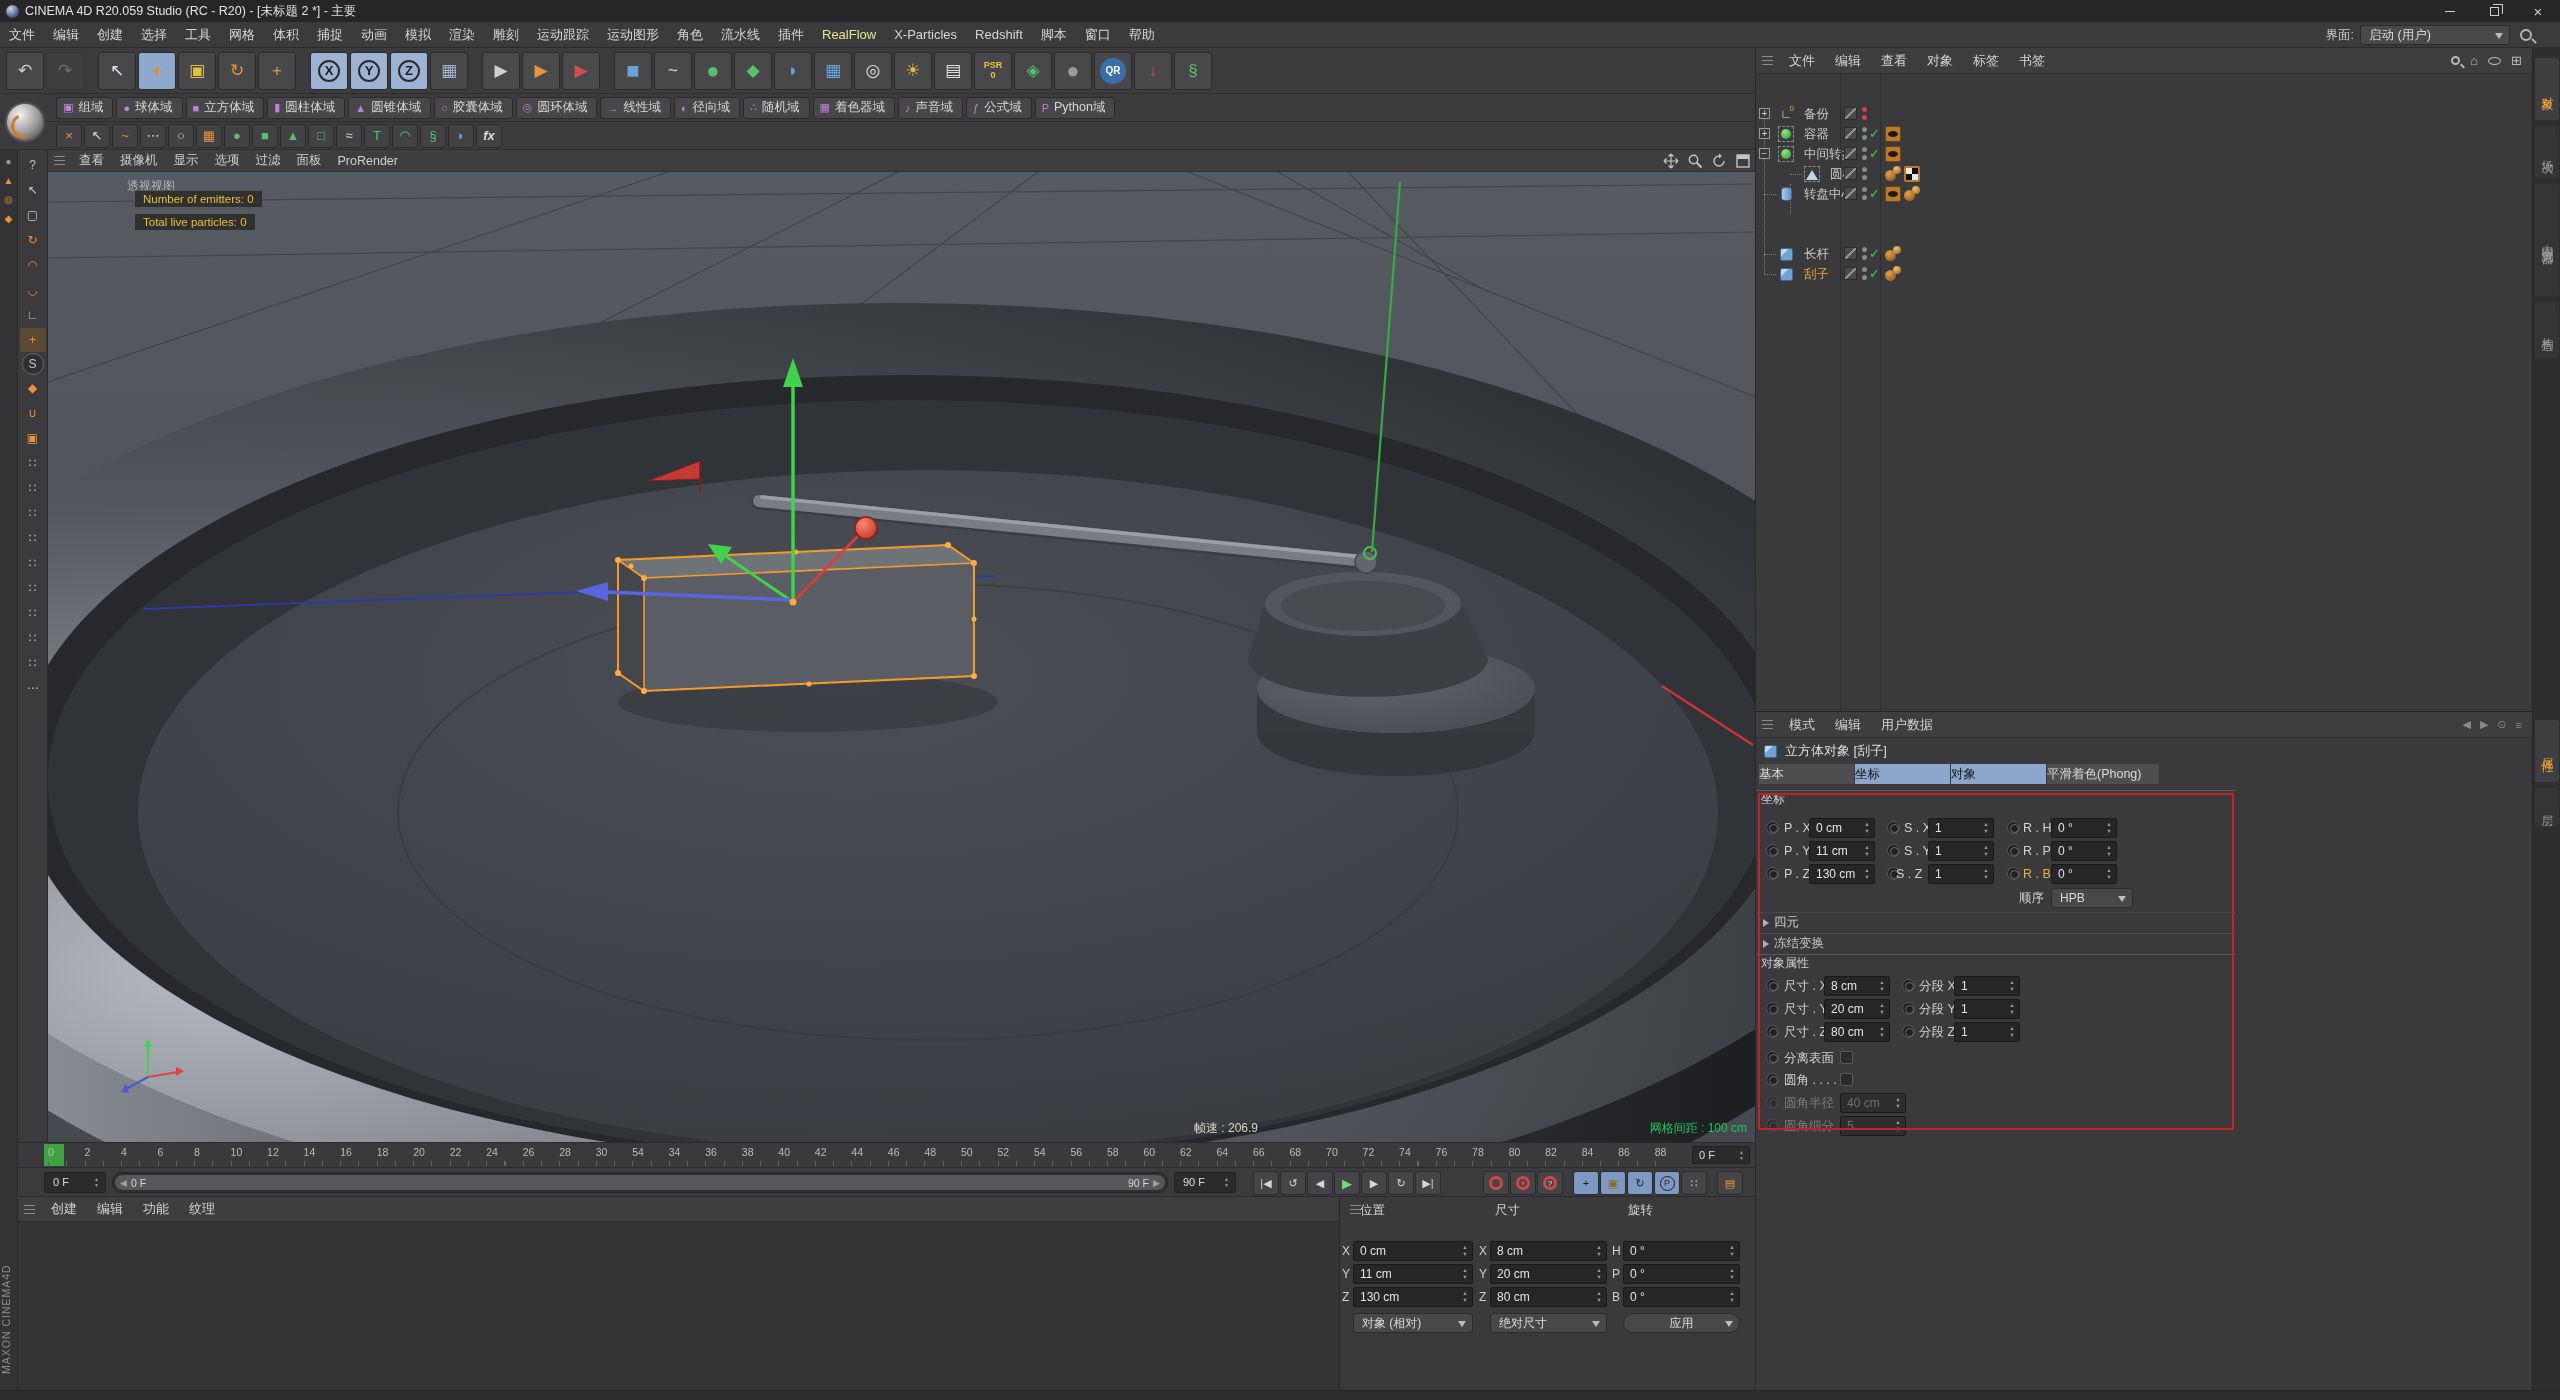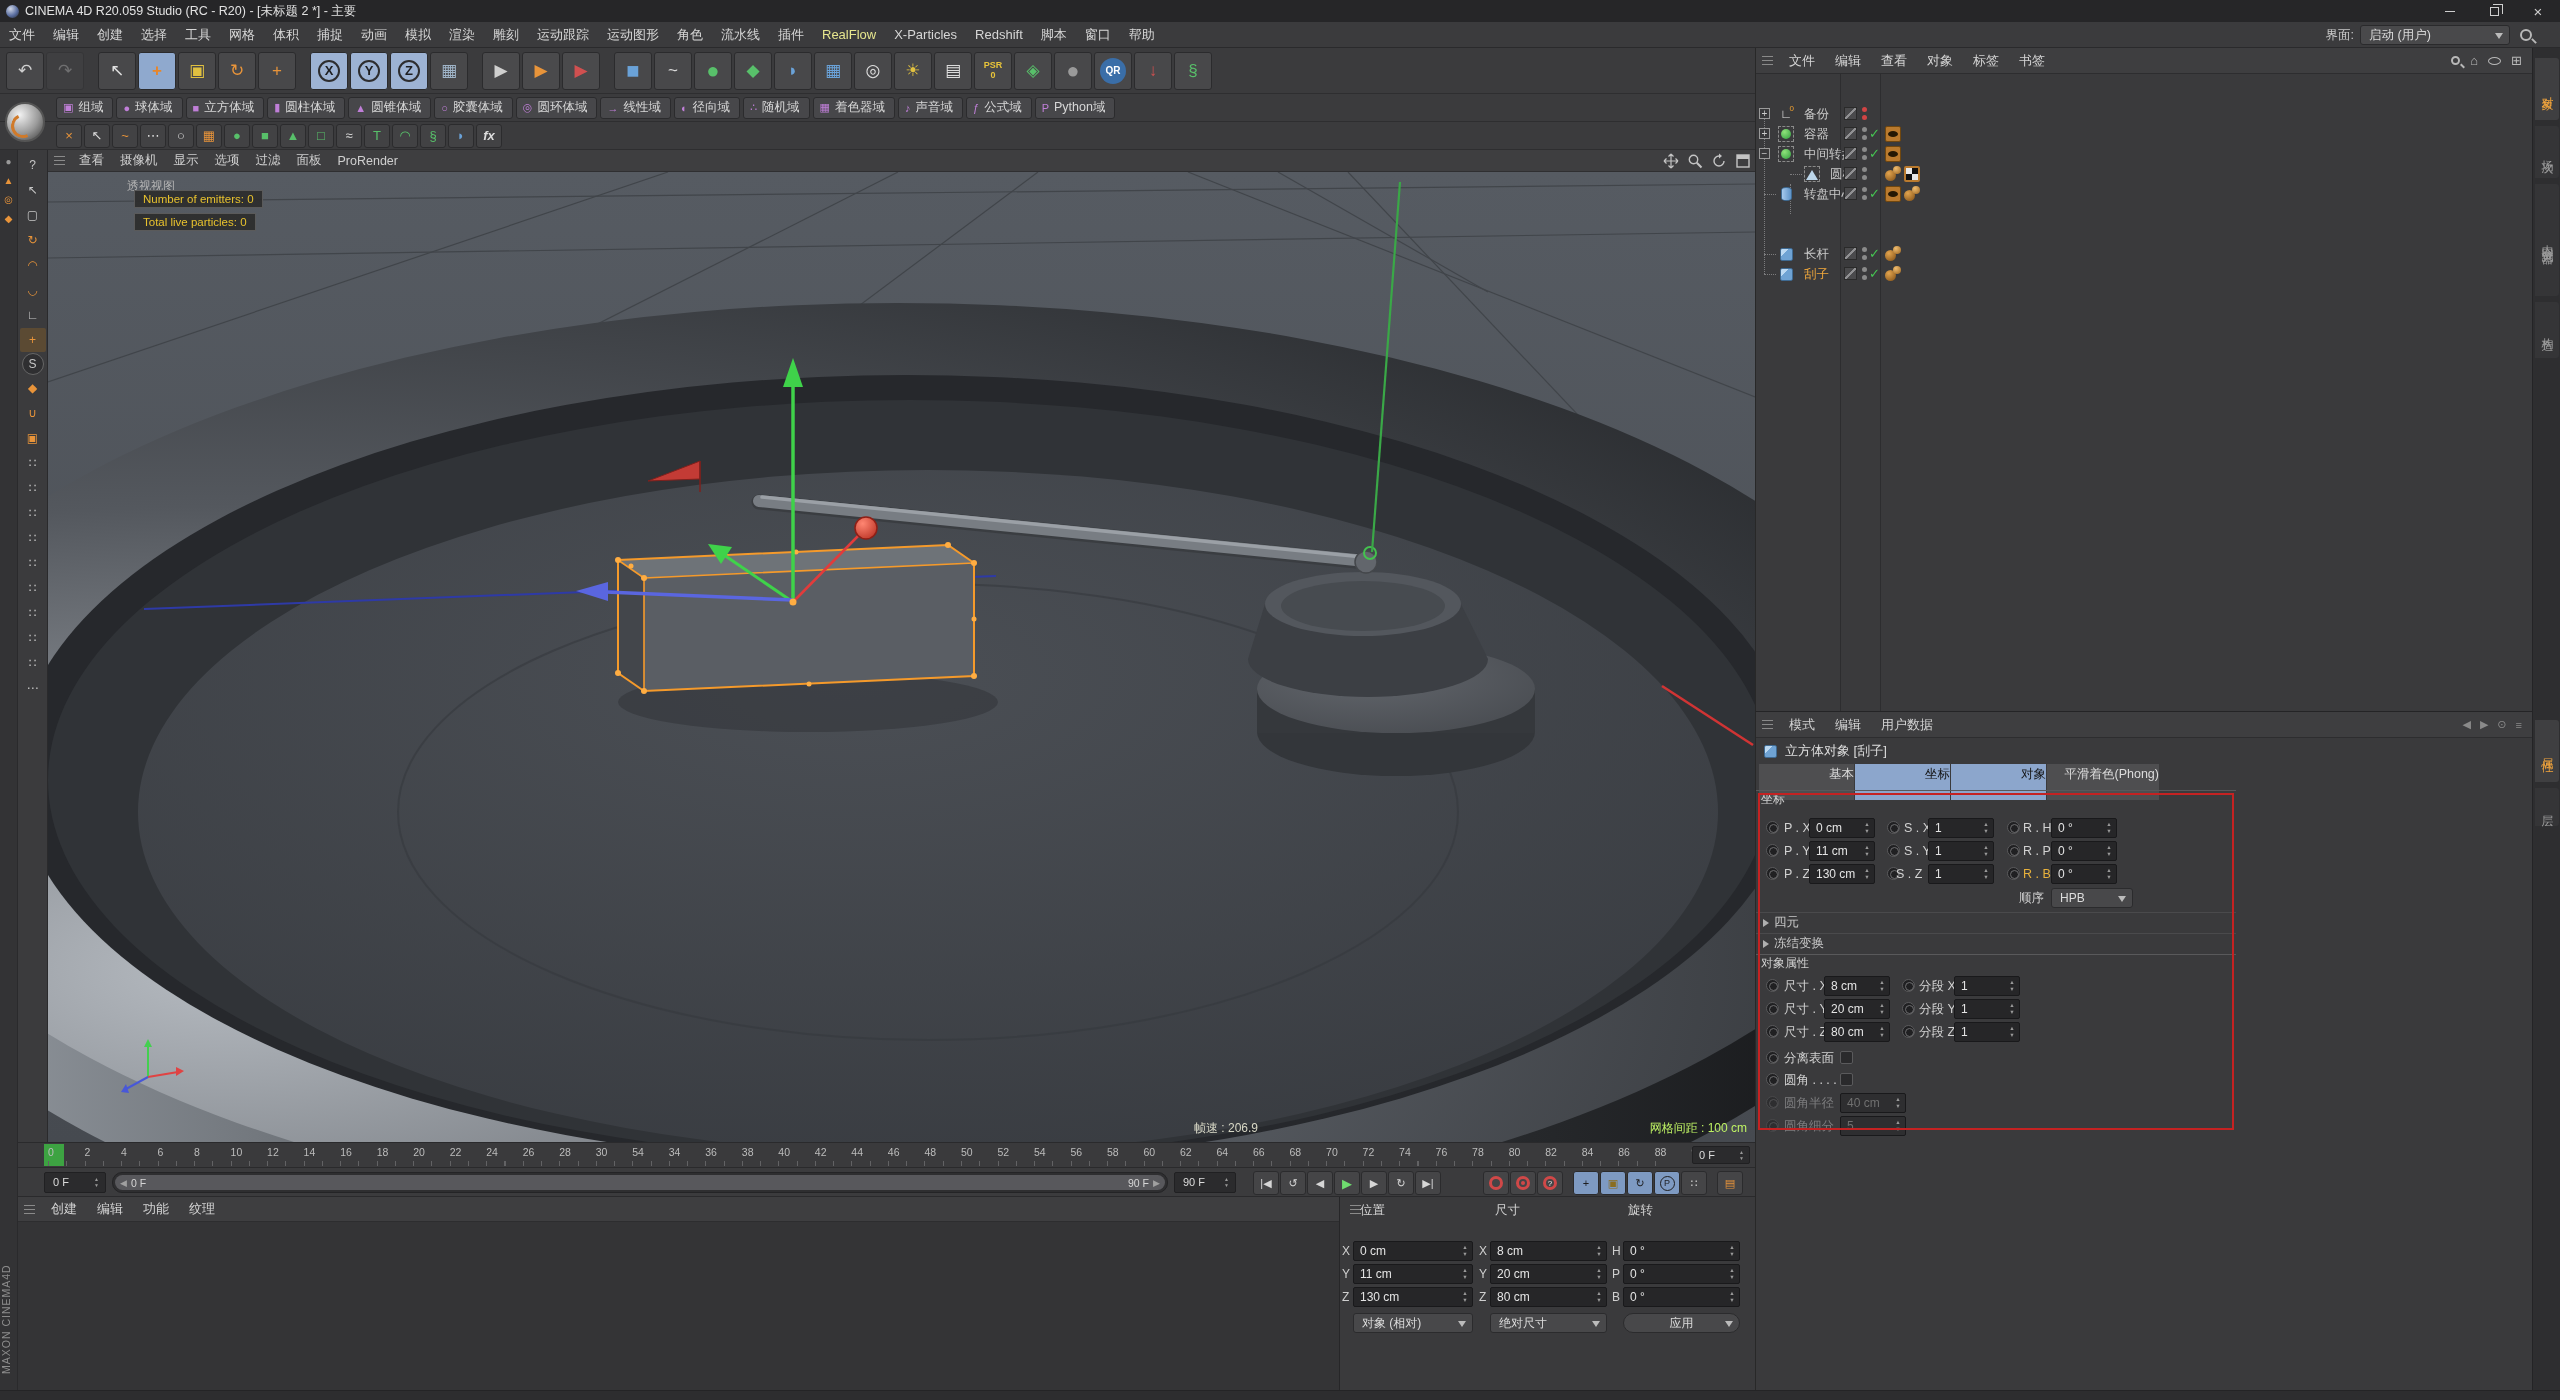--- a/index.html
+++ b/index.html
@@ -68,21 +68,21 @@
   #vpmenu{position:absolute;left:0;top:0;width:100%;height:22px;background:#3e3e40;border-bottom:1px solid #2f2f31;display:flex;align-items:center;font-size:12.5px;color:#cfcfcf}
   #vpmenu .mi{padding:0 8px}
   .hamb{width:11px;height:9px;margin:0 6px 0 6px;background:repeating-linear-gradient(0deg,#8a8a8a 0 1px,transparent 1px 4px);flex:0 0 auto}
   .vpnav{margin-left:auto;display:flex;align-items:center;margin-right:4px}
   .vpnav svg{margin-left:8px}
   #scene{position:absolute;left:0;top:22px;width:1707px;height:970px;overflow:hidden}
   #scene svg{display:block}
   .vplabel{position:absolute;left:79px;top:6px;font-size:12px;color:#b4b4b4}
   .xptip{position:absolute;left:86px;background:rgba(44,44,44,.92);border:1px solid #5a5a5a;color:#e8c22e;font-size:11.5px;padding:2px 8px;white-space:nowrap}
   .fps{position:absolute;left:1146px;top:948px;font-size:12px;color:#d8d8c6}
-  .gridsp{position:absolute;right:8px;top:948px;font-size:12px;color:#bef264}
+  .gridsp{position:absolute;right:8px;top:948px;font-size:12px;color:#22c55e}
 
   
   #om{position:absolute;left:1755px;top:48px;width:777px;height:664px;background:#3a3a3c;border-left:1px solid #282828;border-bottom:1px solid #242426}
   .pmenubar{position:absolute;left:0;top:0;width:100%;height:26px;background:#3e3e40;border-bottom:1px solid #2d2d2f;display:flex;align-items:center;font-size:13px;color:#d4d4d4}
   .pmenubar .mi{padding:0 10px}
   .pmicons{margin-left:auto;display:flex;align-items:center;margin-right:10px;color:#b8b8b8;font-size:13px}
   .pmicons>*{margin-left:10px}
   .mag{width:9px;height:9px;border:2px solid #b8b8b8;border-radius:50%;position:relative}
   .mag::after{content:"";position:absolute;left:7px;top:7px;width:5px;height:2px;background:#b8b8b8;transform:rotate(45deg)}
   .eyeic{width:13px;height:8px;border:1.5px solid #b8b8b8;border-radius:50%;position:relative}
@@ -121,21 +121,21 @@
   .tag.phong::after{content:"";position:absolute;right:0;top:0;width:8px;height:8px;border-radius:50%;background:radial-gradient(circle at 35% 30%,#f0bd70,#9a6420)}
   .tag.checker{border:2px solid #b97a2e;background:conic-gradient(#101010 0 25%,#e8e8e8 0 50%,#101010 0 75%,#e8e8e8 0)}
   .treeline{position:absolute;border-left:1px dotted #7c7c7e}
   .treestub{position:absolute;border-top:1px dotted #7c7c7e;height:0}
 
   
   #am{position:absolute;left:1755px;top:712px;width:777px;height:678px;background:#3a3a3c;border-left:1px solid #282828}
   .amtitle{position:absolute;left:8px;top:30px;display:flex;align-items:center;font-size:13px;color:#dedede}
   .amtitle .icon-cube{margin-right:8px}
   .amtabs{position:absolute;left:3px;top:52px;display:flex}
-  .amtab{width:95px;height:36px;line-height:20px;text-align:right;font-size:12.5px;background:#4e4e50;color:#dcdcdc;margin-right:1px}
+  .amtab{width:95px;height:20px;line-height:20px;text-align:left;font-size:12.5px;background:#4e4e50;color:#dcdcdc;margin-right:1px}
   .amtab.on{background:#8ca6cc;color:#131313}
   .amtab.phong{width:112px}
   .section{position:absolute;left:0;width:480px;height:17px;border-top:1px solid #59595b;font-size:12px;color:#d0d0d0;padding-left:5px;line-height:16px}
   .collapsed{position:absolute;left:0;width:480px;height:18px;border-top:1px solid #4a4a4c;font-size:12.5px;color:#c8c8c8;padding-left:18px;line-height:18px}
   .collapsed::before{content:"";position:absolute;left:7px;top:6px;border:4px solid transparent;border-left:6px solid #b0b0b0}
   .radio{position:absolute;width:13px;height:13px;border-radius:50%;background:#202022;border:1px solid #5a5a5c}
   .radio::after{content:"";position:absolute;left:2px;top:2px;width:7px;height:7px;border-radius:50%;border:1px solid #6e6e70}
   .flabel{position:absolute;font-size:12.5px;color:#d2d2d2;line-height:20px;white-space:nowrap}
   .field{position:absolute;height:20px;width:66px;background:#262628;border:1px solid #19191b;border-radius:2px;color:#e4e4e4;font-size:12px;line-height:18px;padding:0 14px 0 6px;white-space:nowrap}
   .field::after{content:"▲▼";position:absolute;right:2px;top:2px;width:10px;font-size:5.5px;color:#9a9a9a;line-height:7px;text-align:center;letter-spacing:0;word-break:break-all;white-space:normal}

